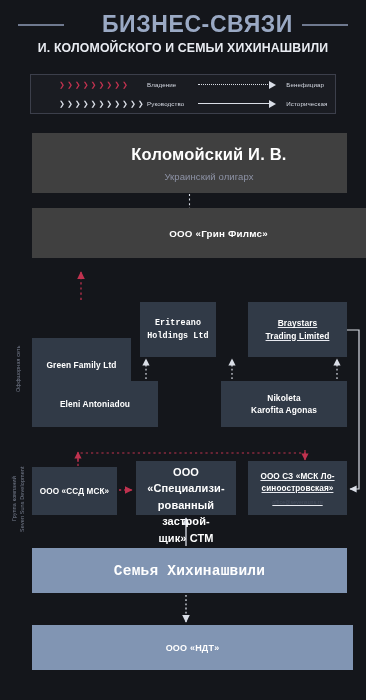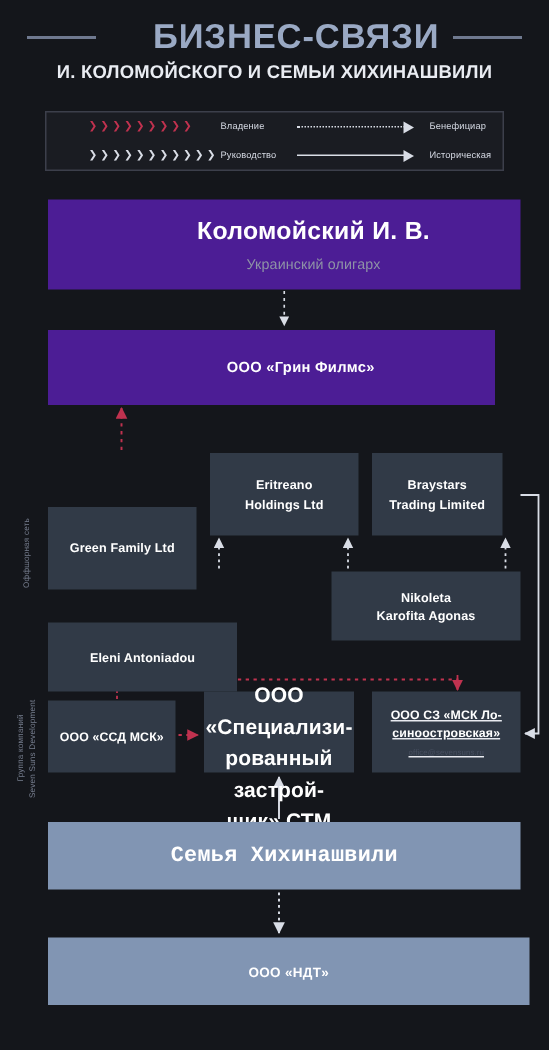--- a/index.html
+++ b/index.html
@@ -66,49 +66,49 @@
 
   
   .node {
     position:absolute;
     display:flex; flex-direction:column; align-items:center; justify-content:center;
     text-align:center;
   }
   .node .n-title { font-weight:bold; }
   .node .n-sub { color:#8e93a6; }
 
-  .node-purple { background:#4c1d95;padding-left:39px; }
+  .node-purple { background:#404040;padding-left:39px; }
   .node-slate  { background:#313a47; }
   .node-blue   { background:#8195b3; }
 
   .n-kolom { left:32px; top:133px; width:315px; height:60px; }
   .n-kolom .n-title { font-size:16.5px; color:#ffffff; letter-spacing:.2px; }
   .n-kolom .n-sub { font-size:9.5px; margin-top:7px; letter-spacing:.1px; }
 
-  .n-green-films { left:32px; top:220px; width:298px; height:50px; }
+  .n-green-films { left:32px; top:208px; width:334px; height:50px; }
   .n-green-films .n-title { font-size:9.8px; color:#ffffff; letter-spacing:.2px; }
 
   .n-gfl  { left:32px; top:302px; width:99px; height:55px;margin-top:36px; }
-  .n-eri  { left:140px; top:302px; width:99px; height:55px; }
-  .n-bray { left:248px; top:302px; width:87px; height:55px; }
+  .n-eri  { left:140px; top:302px; width:76px; height:55px;font-family:Liberation Mono, monospace; }
+  .n-bray { left:248px; top:302px; width:99px; height:55px;text-decoration:underline; }
   .n-gfl .n-title, .n-eri .n-title, .n-bray .n-title {
     font-size:8.4px; color:#ffffff; line-height:1.45; letter-spacing:.1px;
   }
 
-  .n-eleni { left:32px; top:381px; width:126px; height:46px;margin-top:34px; }
+  .n-eleni { left:32px; top:381px; width:126px; height:46px; }
   .n-niko  { left:221px; top:381px; width:126px; height:46px; }
   .n-eleni .n-title, .n-niko .n-title {
     font-size:8.4px; color:#ffffff; line-height:1.45; letter-spacing:.1px;
   }
 
   .n-ssd { left:32px; top:467px; width:85px; height:48px; }
   .n-ssd .n-title { font-size:8.2px; color:#ffffff; letter-spacing:.1px; }
 
   .n-stm { left:136px; top:461px; width:100px; height:54px; }
-  .n-stm .n-title { font-size:14px; color:#ffffff; line-height:1.5; letter-spacing:.1px;margin-top:44px; }
+  .n-stm .n-title { font-size:11px; color:#ffffff; line-height:1.5; letter-spacing:.1px;margin-top:44px; }
 
   .n-losi { left:248px; top:461px; width:99px; height:54px;text-decoration:underline; }
   .n-losi .n-title { font-size:8.2px; color:#ffffff; line-height:1.5; letter-spacing:.1px; }
 
   .n-ghost {
     font-size:5.2px; color:#474f60; margin-top:4px; letter-spacing:.1px;
     white-space:nowrap;
   }
 
   .n-family { left:32px; top:548px; width:315px; height:45px;font-family:Liberation Mono, monospace; }

